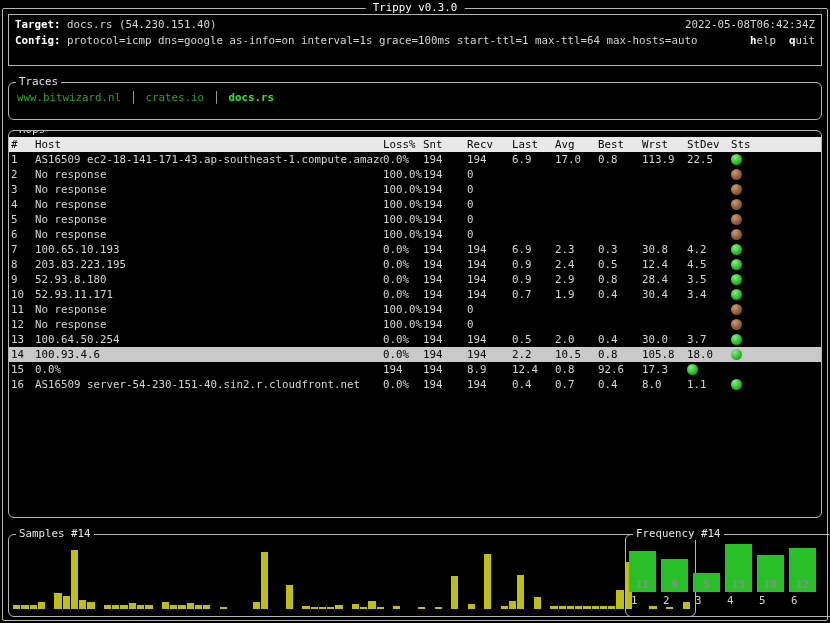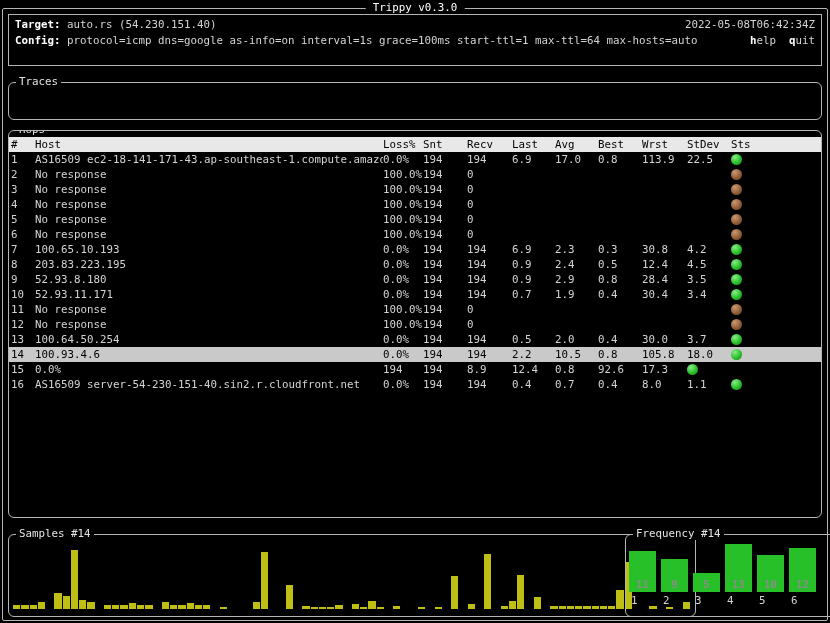--- a/index.html
+++ b/index.html
@@ -42,31 +42,32 @@
 </style>
 </head>
 <body>
 
 <div class="screen">
   <div class="outer-box"></div>
   <div class="app-title">Trippy v0.3.0</div>
 
   <div class="header-box">
     <div class="hdr-line">
-      <span><b class="lbl">Target:</b><span>auto.rs (54.230.151.40)</span></span>
+      <span><b class="lbl">Target:</b><span>docs.rs (54.230.151.40)</span></span>
       <span>2022-05-08T06:42:34Z</span>
     </div>
     <div class="hdr-line">
       <span><b class="lbl">Config:</b><span>protocol=icmp dns=google as-info=on interval=1s grace=100ms start-ttl=1 max-ttl=64 max-hosts=auto</span></span>
       <span><span><b class="key">h</b><span>elp</span></span><span class="quit-sp"><b class="key">q</b><span>uit</span></span></span>
     </div>
   </div>
 
   <div class="box traces-box">
     <span class="box-title">Traces</span>
+    <div class="tabs" id="traces-tabs"><span class="tab">www.bitwizard.nl</span><span class="tab-sep">│</span><span class="tab">crates.io</span><span class="tab-sep">│</span><span class="tab sel">docs.rs</span></div>
   </div>
 
   <div class="box hops-box">
     <span class="box-title">Hops</span>
     <div class="thead" id="hops-head"><span>#</span><span>Host</span><span>Loss%</span><span>Snt</span><span>Recv</span><span>Last</span><span>Avg</span><span>Best</span><span>Wrst</span><span>StDev</span><span>Sts</span></div>
     <div id="hops-rows">
         <div class="hop-row"><span>1</span><span>AS16509 ec2-18-141-171-43.ap-southeast-1.compute.amazo</span><span>0.0%</span><span>194</span><span>194</span><span>6.9</span><span>17.0</span><span>0.8</span><span>113.9</span><span>22.5</span><span><span class="dot up"></span></span></div>
         <div class="hop-row"><span>2</span><span>No response</span><span>100.0%</span><span>194</span><span>0</span><span></span><span></span><span></span><span></span><span></span><span><span class="dot down"></span></span></div>
         <div class="hop-row"><span>3</span><span>No response</span><span>100.0%</span><span>194</span><span>0</span><span></span><span></span><span></span><span></span><span></span><span><span class="dot down"></span></span></div>
         <div class="hop-row"><span>4</span><span>No response</span><span>100.0%</span><span>194</span><span>0</span><span></span><span></span><span></span><span></span><span></span><span><span class="dot down"></span></span></div>

